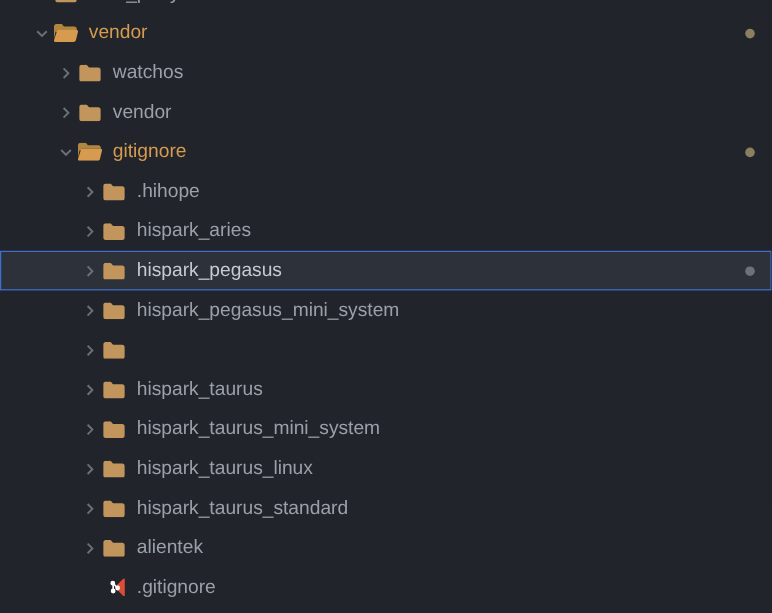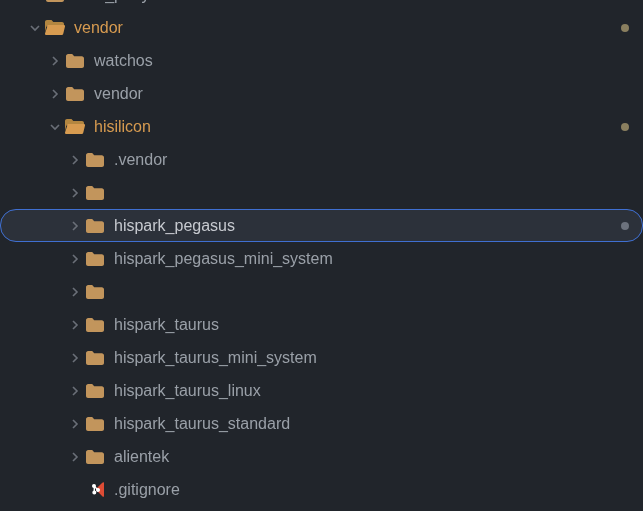--- a/index.html
+++ b/index.html
@@ -9,21 +9,21 @@
     --orange:#d79b50;
     --row-selected:#2c313a;
     --row-border:#3f6fd1;
     --dot:#8a7f5f;
     --dot-grey:#6c727d;
     --chevron:#6a6f78;
   }
   html,body{margin:0;padding:0;background:var(--bg);font-family:-apple-system,"Segoe UI",Helvetica,Arial,sans-serif;font-size:16px;color:var(--text-muted);}
   .explorer{width:643px;height:511px;overflow:hidden;padding-top:0;box-sizing:border-box;}
   .row{display:flex;align-items:center;height:33px;position:relative;}
-  .row.selected{background:var(--row-selected);outline:1px solid var(--row-border);outline-offset:-1px;border-radius:16px;}
+  .row.selected{background:var(--row-selected);outline:1px solid var(--row-border);outline-offset:-1px;}
   .indent{flex:0 0 auto;}
   .twisty{width:18px;display:flex;align-items:center;justify-content:center;flex:0 0 auto;}
   .twisty svg{display:block;}
   .icon{width:22px;display:flex;align-items:center;justify-content:center;flex:0 0 auto;margin-right:8px;}
   .label{flex:0 1 auto;white-space:nowrap;}
   .label.orange{color:var(--orange);}
   .dot{position:absolute;right:14px;top:50%;transform:translateY(-50%);width:8px;height:8px;border-radius:50%;}
   .dot.amber{background:var(--dot);}
   .dot.grey{background:var(--dot-grey);}
   .chev-right{stroke:var(--chevron);}
@@ -102,51 +102,52 @@
       <svg width="12" height="12" viewBox="0 0 12 12">
           <polyline class="chev-down" points="2,4 6,8 10,4" fill="none" stroke-width="1.6"></polyline>
         </svg>
     </div>
     <div class="icon">
       <svg width="20" height="15" viewBox="0 0 20 15">
           <path d="M0 2C0 .9.9 0 2 0h4.5l1.8 2H17c1.1 0 2 .9 2 2v1H3.2c-.9 0-1.7.6-1.9 1.5L0 12V2z" fill="#b38640"></path>
           <path d="M1.3 6.5C1.5 5.6 2.3 5 3.2 5H19c.7 0 1.2.7 1 1.4l-1.7 7c-.2.9-1 1.6-2 1.6H1c-.7 0-1.2-.7-1-1.4l2.3-7.1z" fill="#d79b50"></path>
         </svg>
     </div>
-    <span class="label orange">hisilicon</span>
+    <span class="label orange">gitignore</span>
     <span class="dot amber"></span>
   </div>
 
   <div class="row">
     <div class="indent" style="width:66px"></div>
     <div class="twisty">
       <svg width="12" height="12" viewBox="0 0 12 12">
           <polyline class="chev-right" points="4,2 8,6 4,10" fill="none" stroke-width="1.6"></polyline>
         </svg>
     </div>
     <div class="icon">
       <svg width="18" height="14" viewBox="0 0 18 14">
           <path d="M0 2.2C0 1 1 0 2.2 0h4l2 2.3h7.6C17 2.3 18 3.3 18 4.5V12c0 1.1-.9 2-2 2H2c-1.1 0-2-.9-2-2V2.2z" fill="#c2955c"></path>
         </svg>
     </div>
-    <span class="label">.vendor</span>
-  </div>
-
-  <div class="row">
-    <div class="indent" style="width:66px"></div>
-    <div class="twisty">
-      <svg width="12" height="12" viewBox="0 0 12 12">
-          <polyline class="chev-right" points="4,2 8,6 4,10" fill="none" stroke-width="1.6"></polyline>
-        </svg>
-    </div>
-    <div class="icon">
-      <svg width="18" height="14" viewBox="0 0 18 14">
-          <path d="M0 2.2C0 1 1 0 2.2 0h4l2 2.3h7.6C17 2.3 18 3.3 18 4.5V12c0 1.1-.9 2-2 2H2c-1.1 0-2-.9-2-2V2.2z" fill="#c2955c"></path>
-        </svg>
-    </div>
+    <span class="label">.hihope</span>
+  </div>
+
+  <div class="row">
+    <div class="indent" style="width:66px"></div>
+    <div class="twisty">
+      <svg width="12" height="12" viewBox="0 0 12 12">
+          <polyline class="chev-right" points="4,2 8,6 4,10" fill="none" stroke-width="1.6"></polyline>
+        </svg>
+    </div>
+    <div class="icon">
+      <svg width="18" height="14" viewBox="0 0 18 14">
+          <path d="M0 2.2C0 1 1 0 2.2 0h4l2 2.3h7.6C17 2.3 18 3.3 18 4.5V12c0 1.1-.9 2-2 2H2c-1.1 0-2-.9-2-2V2.2z" fill="#c2955c"></path>
+        </svg>
+    </div>
+    <span class="label">hispark_aries</span>
   </div>
 
   <div class="row selected">
     <div class="indent" style="width:66px"></div>
     <div class="twisty">
       <svg width="12" height="12" viewBox="0 0 12 12">
           <polyline class="chev-right" points="4,2 8,6 4,10" fill="none" stroke-width="1.6"></polyline>
         </svg>
     </div>
     <div class="icon">

